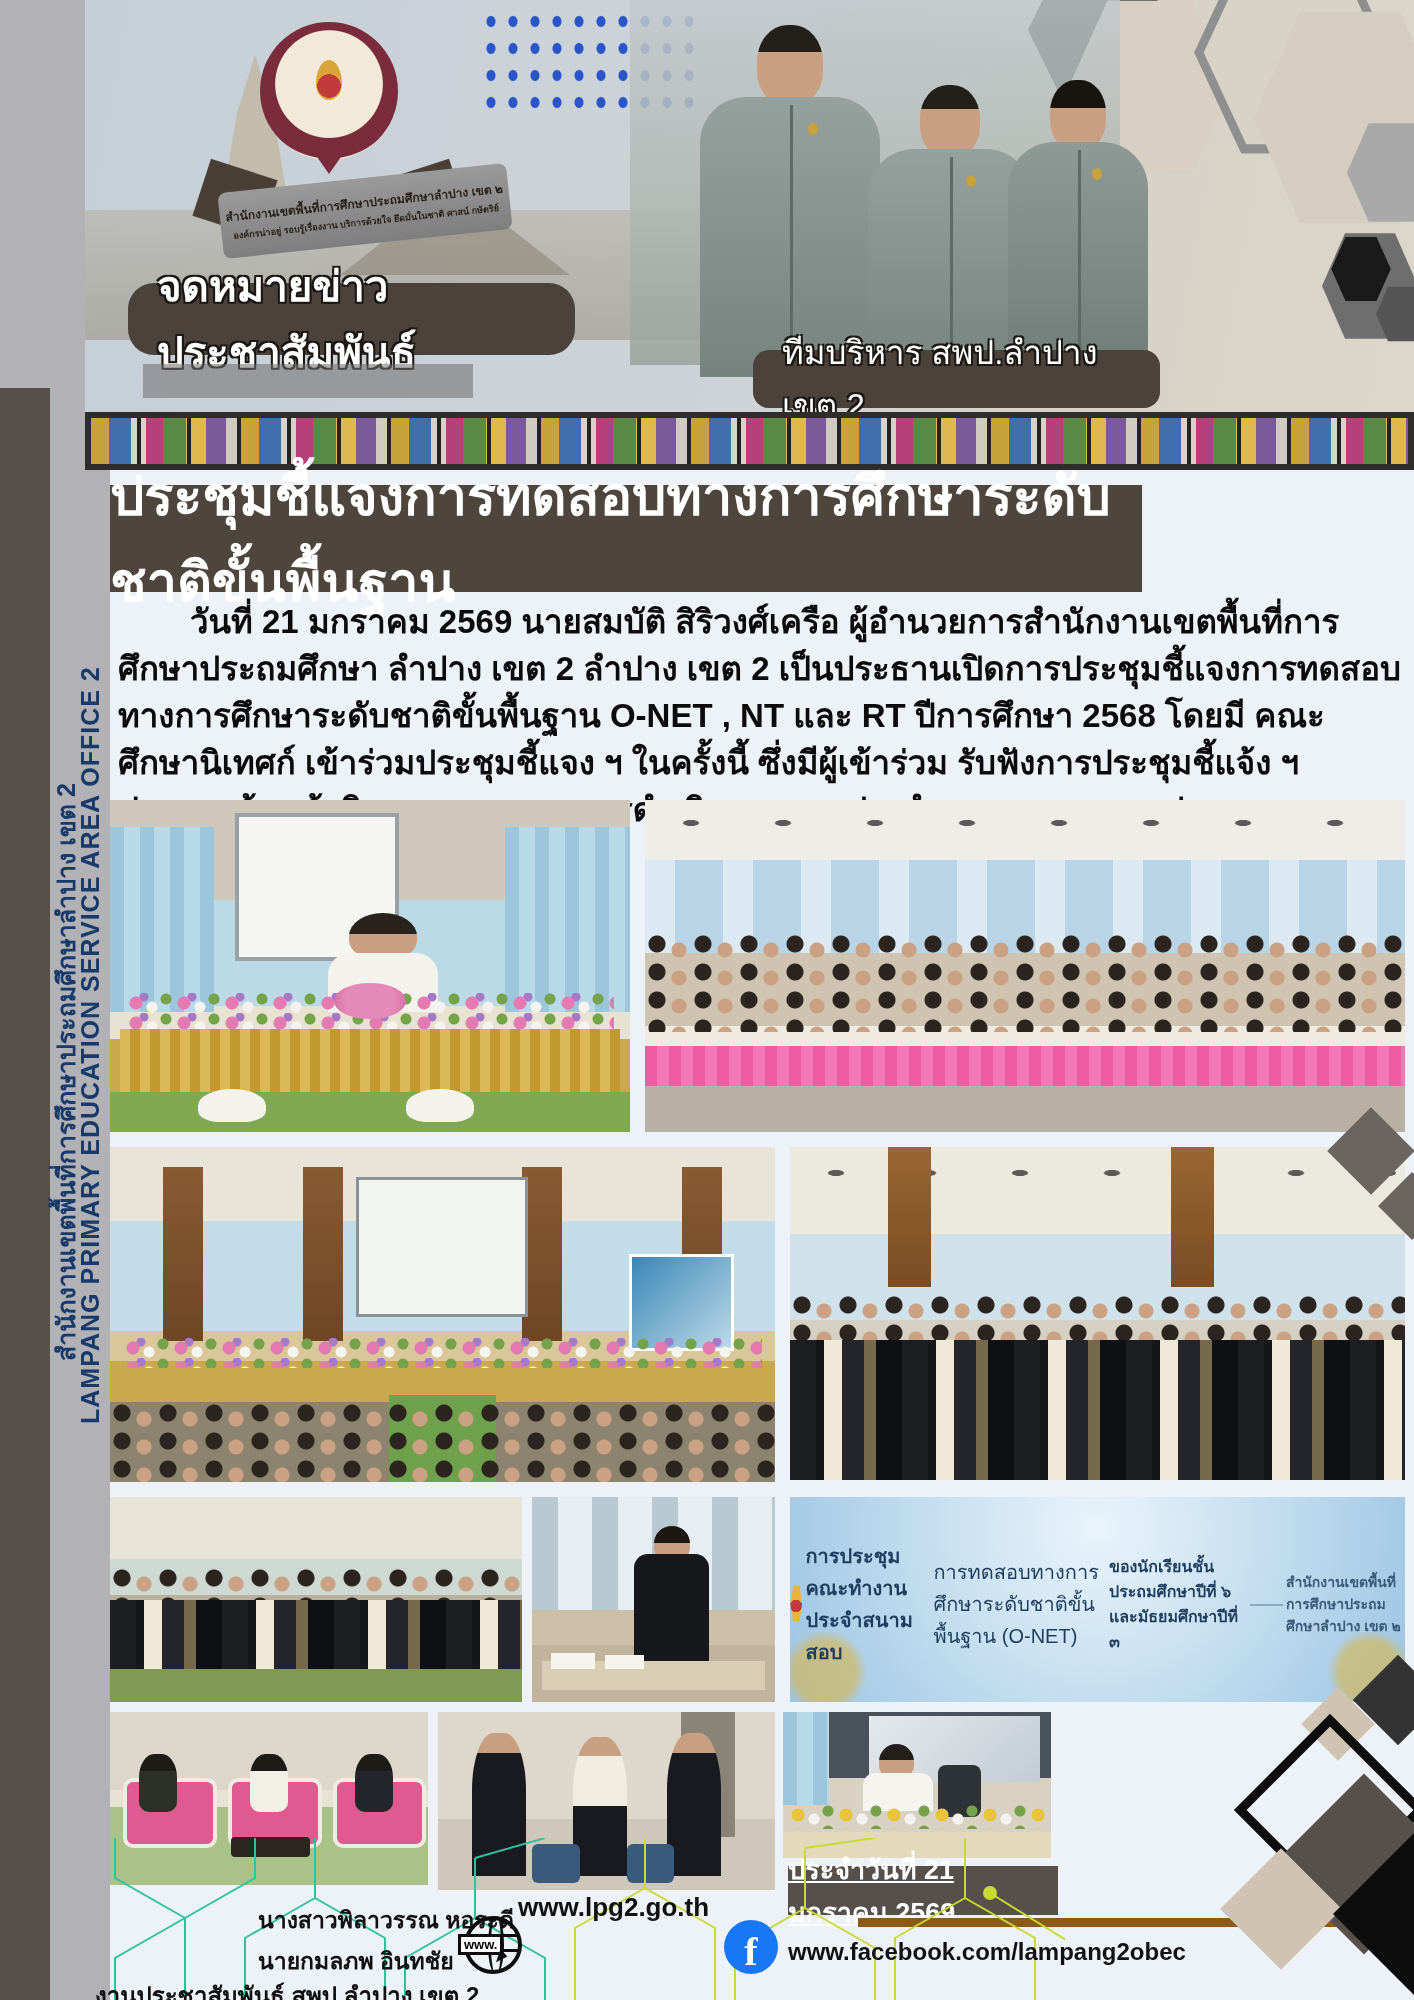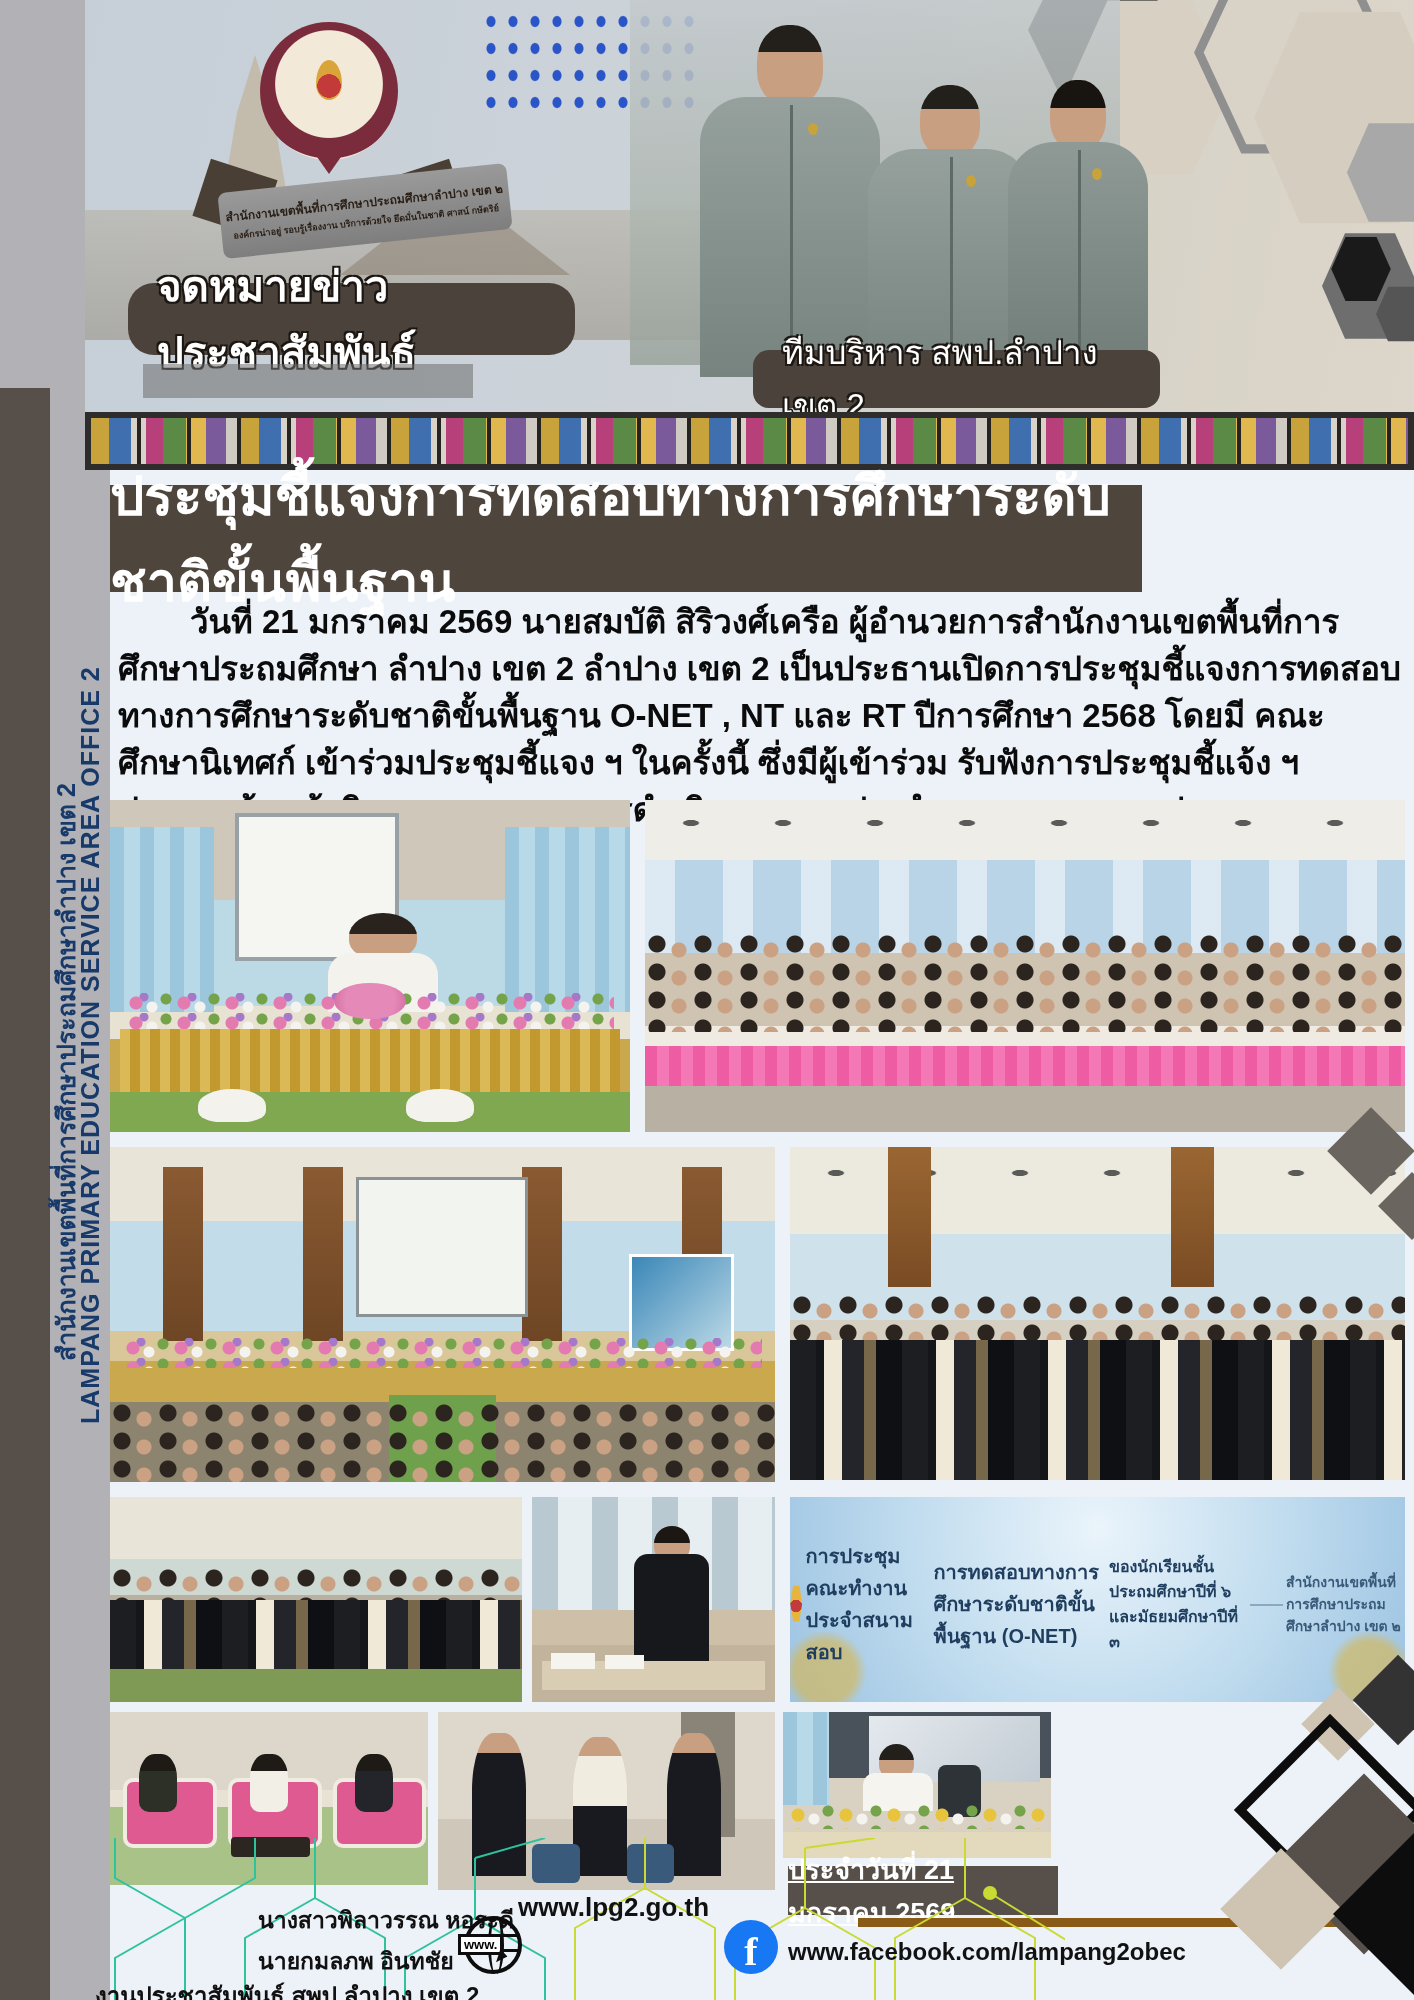--- a/index.html
+++ b/index.html
@@ -197,21 +197,21 @@
 
 <div class="ph" style="left:790px;top:1497px;width:615px;height:205px;background:radial-gradient(circle at 50% 15%,#eaf4fb 0%,#bfdbee 55%,#9cc3e2 100%);">
   <div class="L" style="left:-10px;bottom:-10px;width:90px;height:80px;
        background:radial-gradient(circle,#d9b54a99 0 50%,transparent 70%);"></div>
   <div class="L" style="right:-10px;bottom:-10px;width:90px;height:80px;
        background:radial-gradient(circle,#d9b54a99 0 50%,transparent 70%);"></div>
   <div class="L" style="inset:0;display:flex;flex-direction:row;align-items:center;padding-top:8px;gap:3px;">
     <div class="hex" style="width:34px;height:38px;
          background:radial-gradient(circle at 50% 55%,#c23a3a 0 28%,#e7b43c 29% 100%);"></div>
     <div style="font-size:20px;font-weight:bold;color:#1f3d5e;">การประชุมคณะทำงานประจำสนามสอบ</div>
-    <div style="font-size:20px;font-weight:bold;color:#1f3d5e;">การทดสอบทางการศึกษาระดับชาติขั้นพื้นฐาน (O-NET)</div>
+    <div style="font-size:20px;font-weight:normal;color:#1f3d5e;">การทดสอบทางการศึกษาระดับชาติขั้นพื้นฐาน (O-NET)</div>
     <div style="font-size:16px;font-weight:bold;color:#1f3d5e;">ของนักเรียนชั้นประถมศึกษาปีที่ ๖ และมัธยมศึกษาปีที่ ๓</div>
     <div style="width:90px;height:2px;background:#8aa8c0;margin:4px 0 2px;"></div>
     <div style="font-size:14px;font-weight:bold;color:#3a5a7a;">สำนักงานเขตพื้นที่การศึกษาประถมศึกษาลำปาง เขต ๒</div>
   </div>
 </div>
 
 <div class="ph" style="left:110px;top:1712px;width:318px;height:173px;">
   <div class="L" style="inset:0;background:linear-gradient(180deg,#ddd6ca 0 45%,#e8e2d4 45% 55%,#a9c287 55% 100%);"></div>
   <div class="L" style="left:4%;top:38%;width:27%;height:36%;border-radius:10px;background:#e05a92;border:4px solid #f0ece2;"></div>
   <div class="L" style="left:37%;top:38%;width:27%;height:36%;border-radius:10px;background:#e05a92;border:4px solid #f0ece2;"></div>

